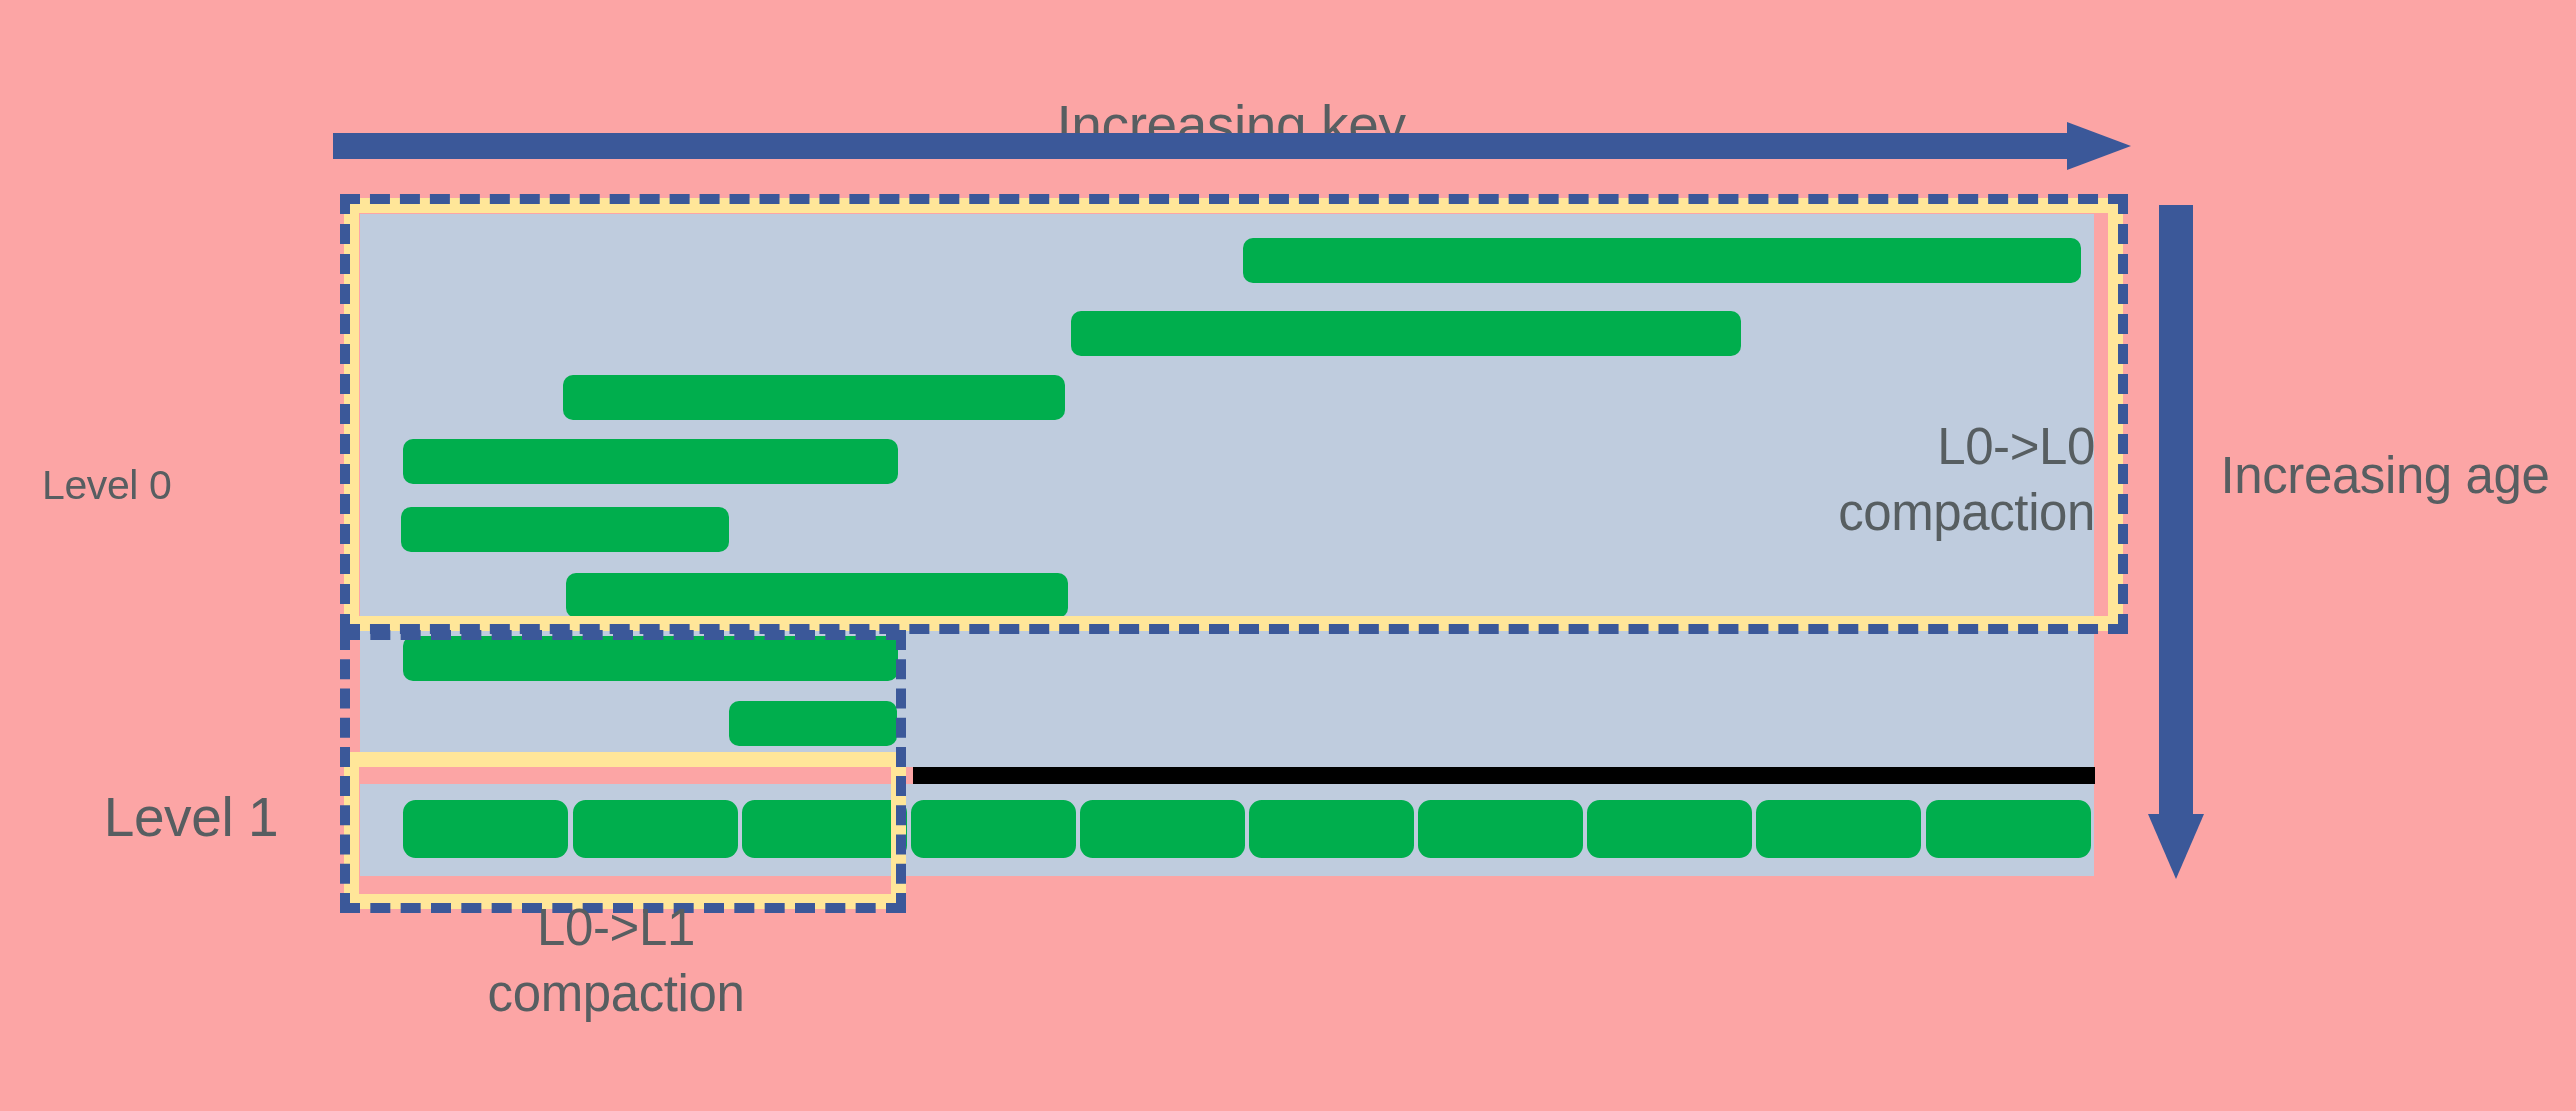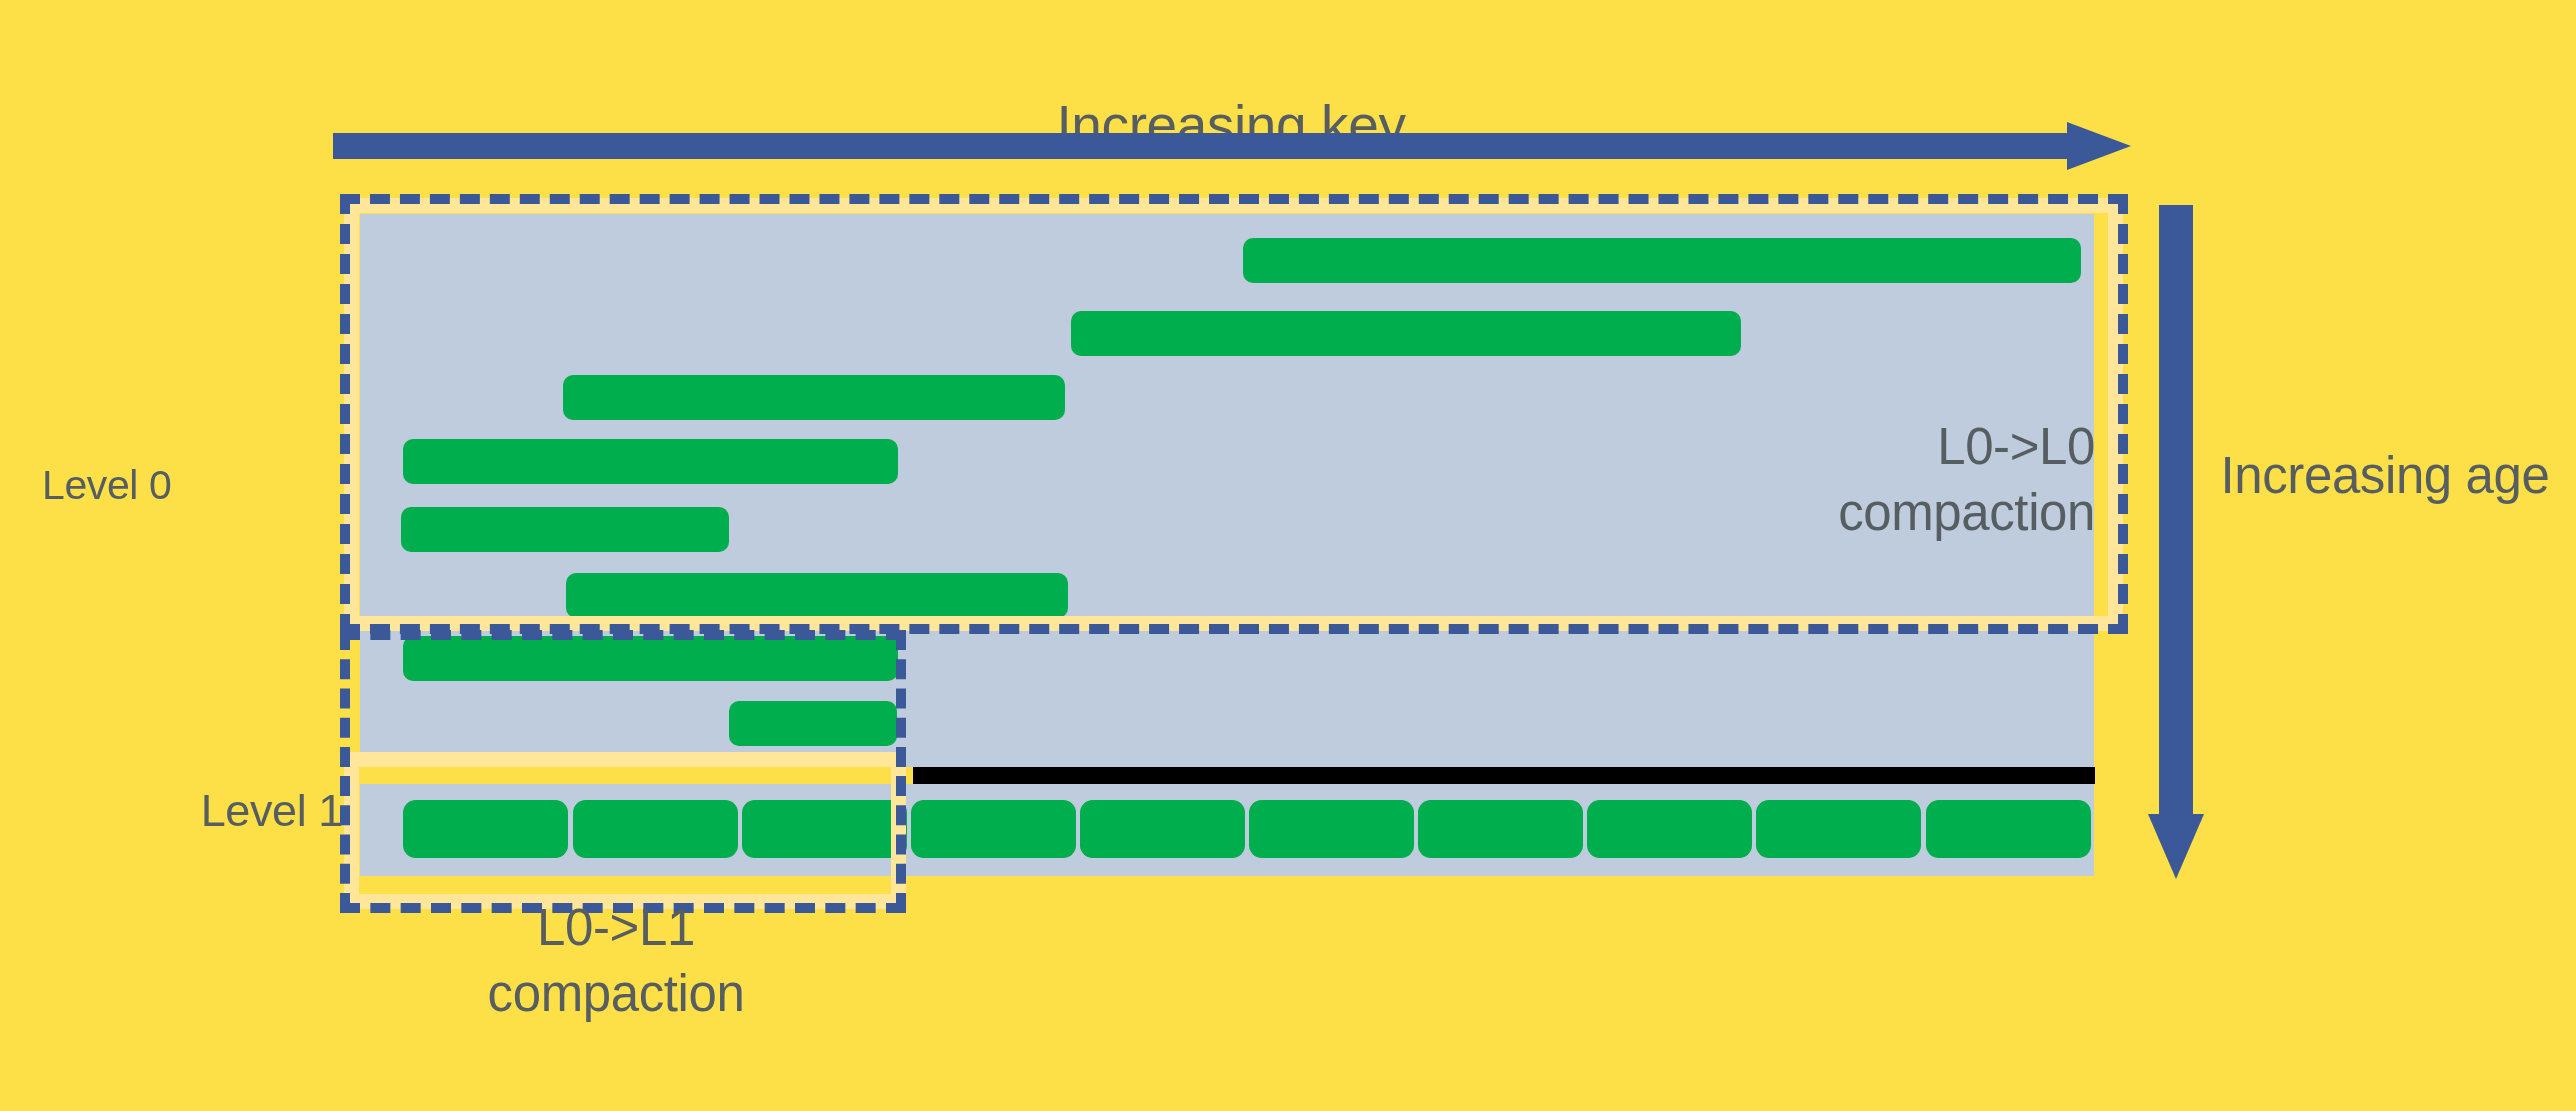--- a/index.html
+++ b/index.html
@@ -7,21 +7,21 @@
     padding: 0;
     background: #000000;
   }
   body {
     font-family: "Liberation Sans", sans-serif;
   }
   #stage {
     position: relative;
     width: 2576px;
     height: 1111px;
-    background: #fde047;
+    background: #fca5a5;
     overflow: hidden;
   }
 
   
   .label {
     position: absolute;
     color: #575E61;
     font-family: "Liberation Sans", sans-serif;
     font-weight: 400;
     line-height: 1.30;
@@ -37,22 +37,22 @@
   #label-increasing-key-inner { display: inline-block; transform: translateX(-57px); }
   #label-level0 {
     left: 42px; top: 459px;
     width: 297px;
     text-align: left;
     font-size: 41px;
   }
   #label-level1 {
     left: 39px; top: 782px;
     width: 304px;
-    text-align: right;
-    font-size: 45px;
+    text-align: center;
+    font-size: 55px;
   }
   #label-l0l0 {
     left: 1727px; top: 414px;
     width: 368px;
     text-align: right;
     font-size: 51px;
   }
   #label-l0l1 {
     left: 333px; top: 895px;
     width: 566px;

